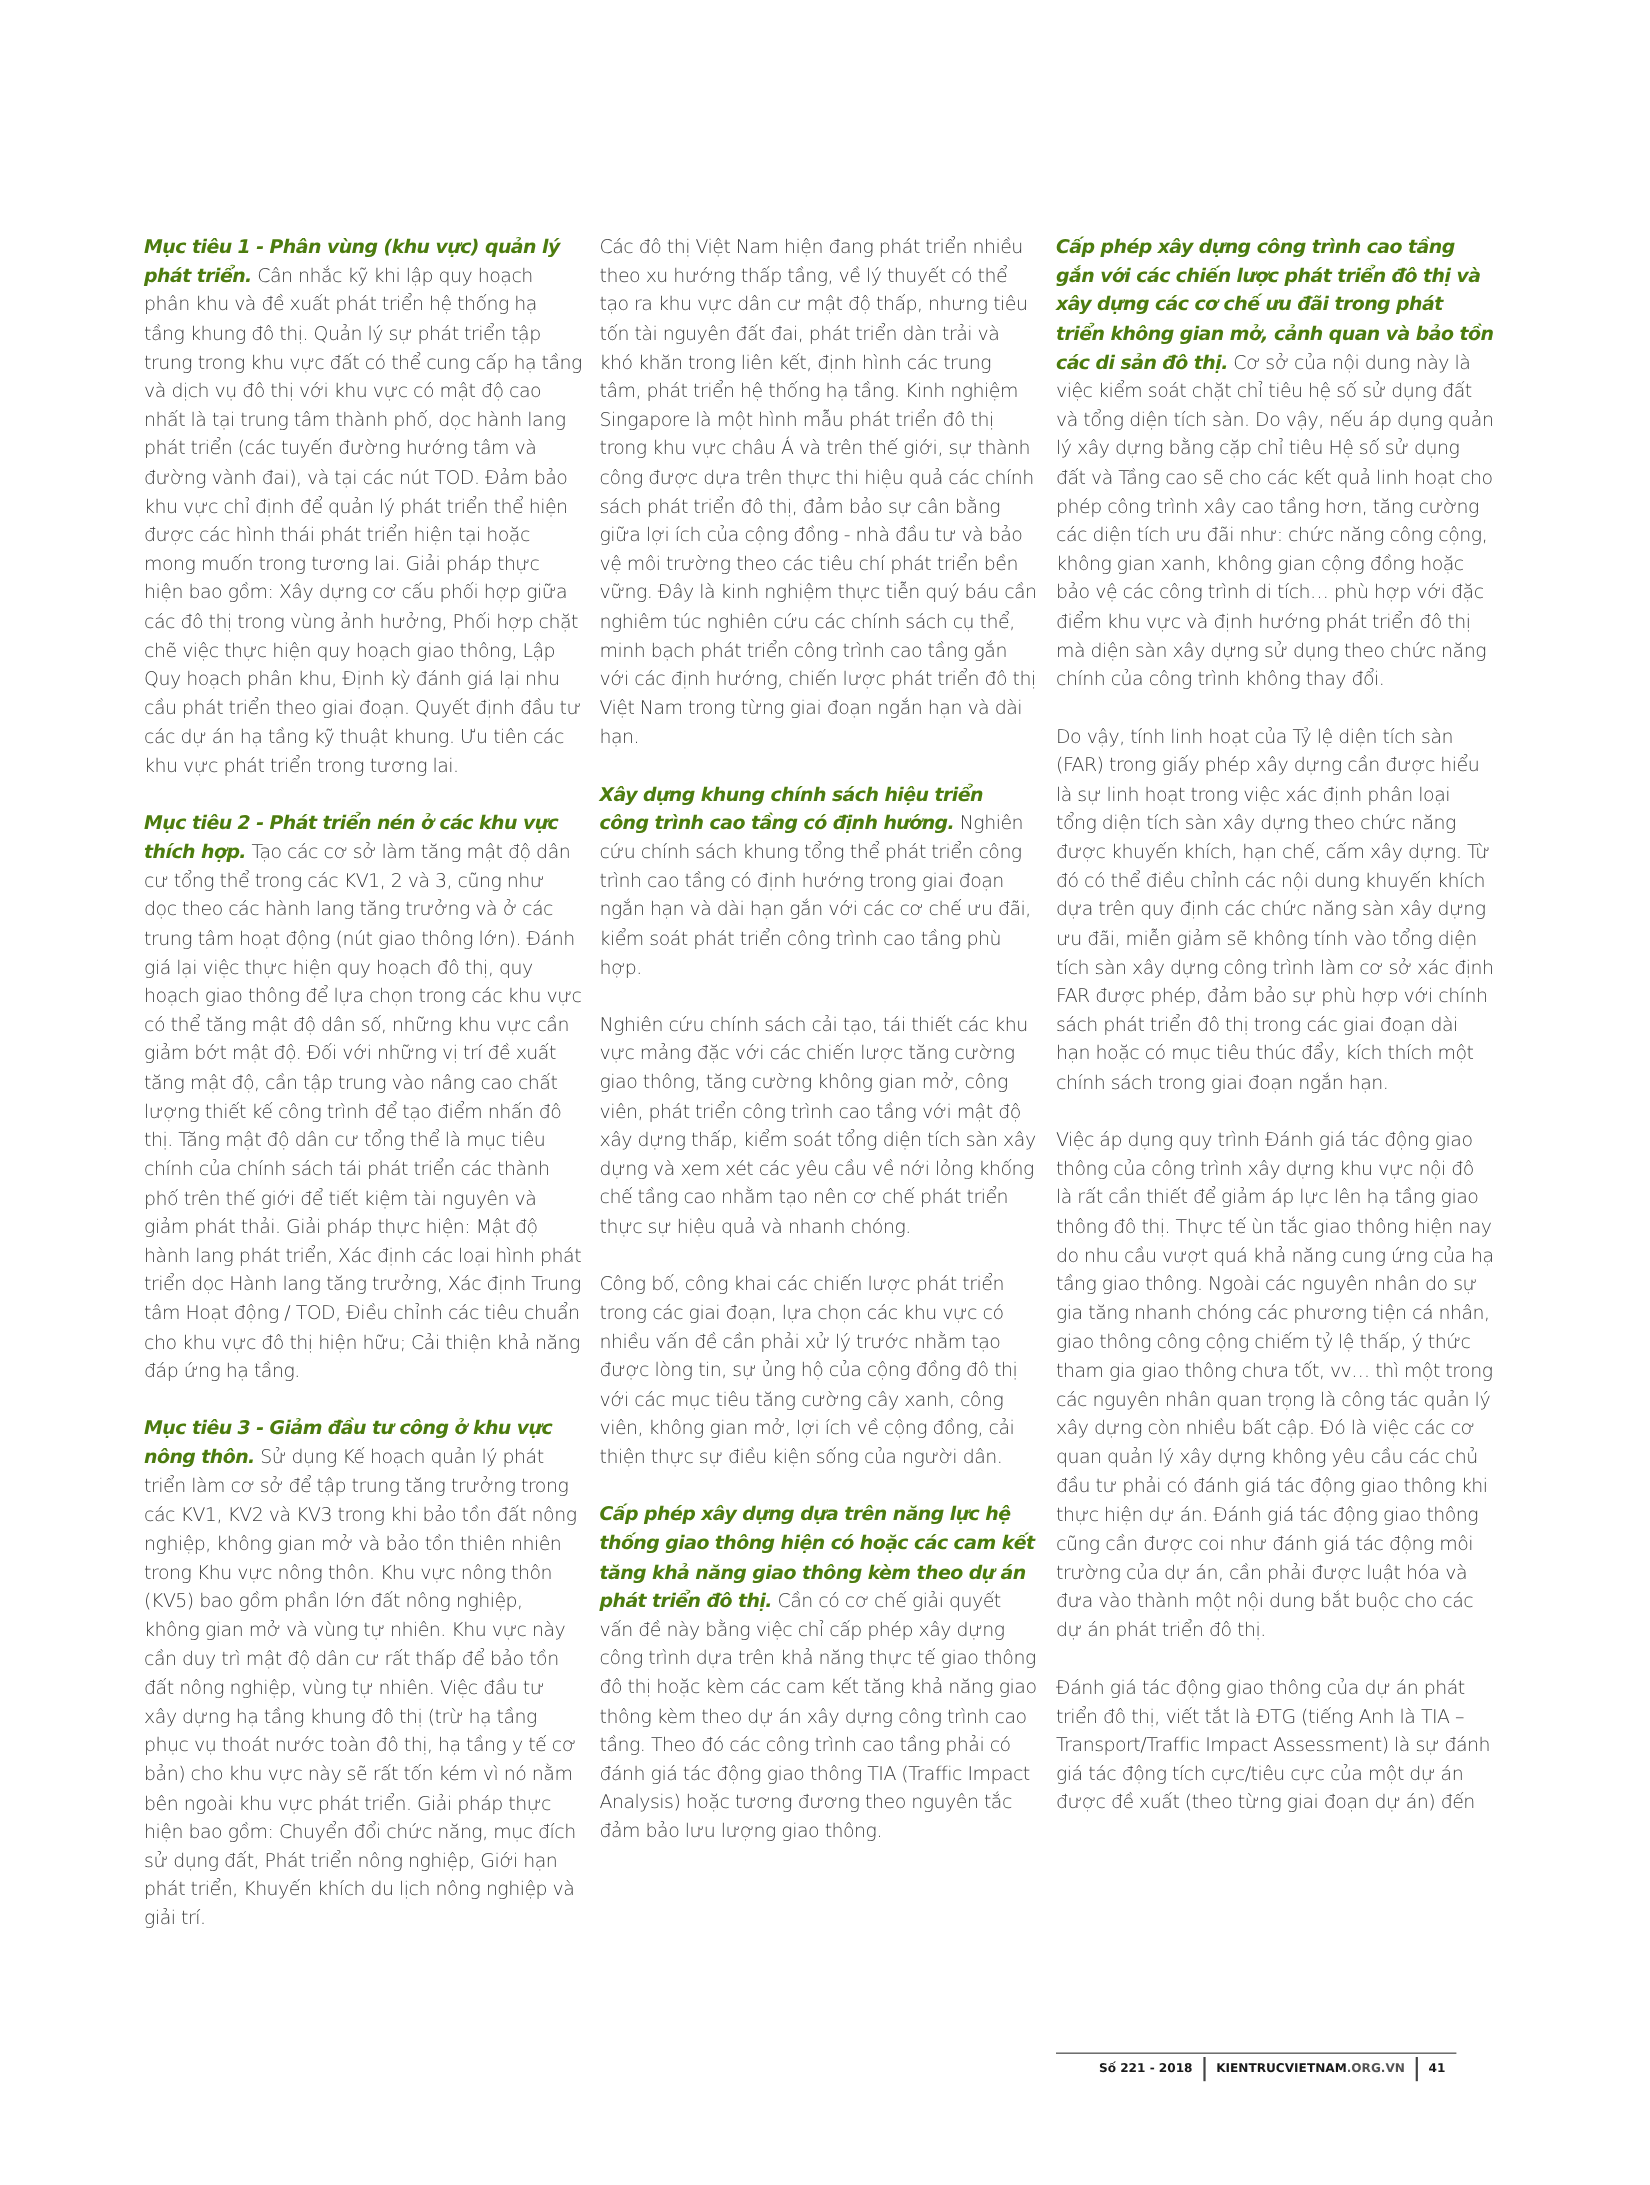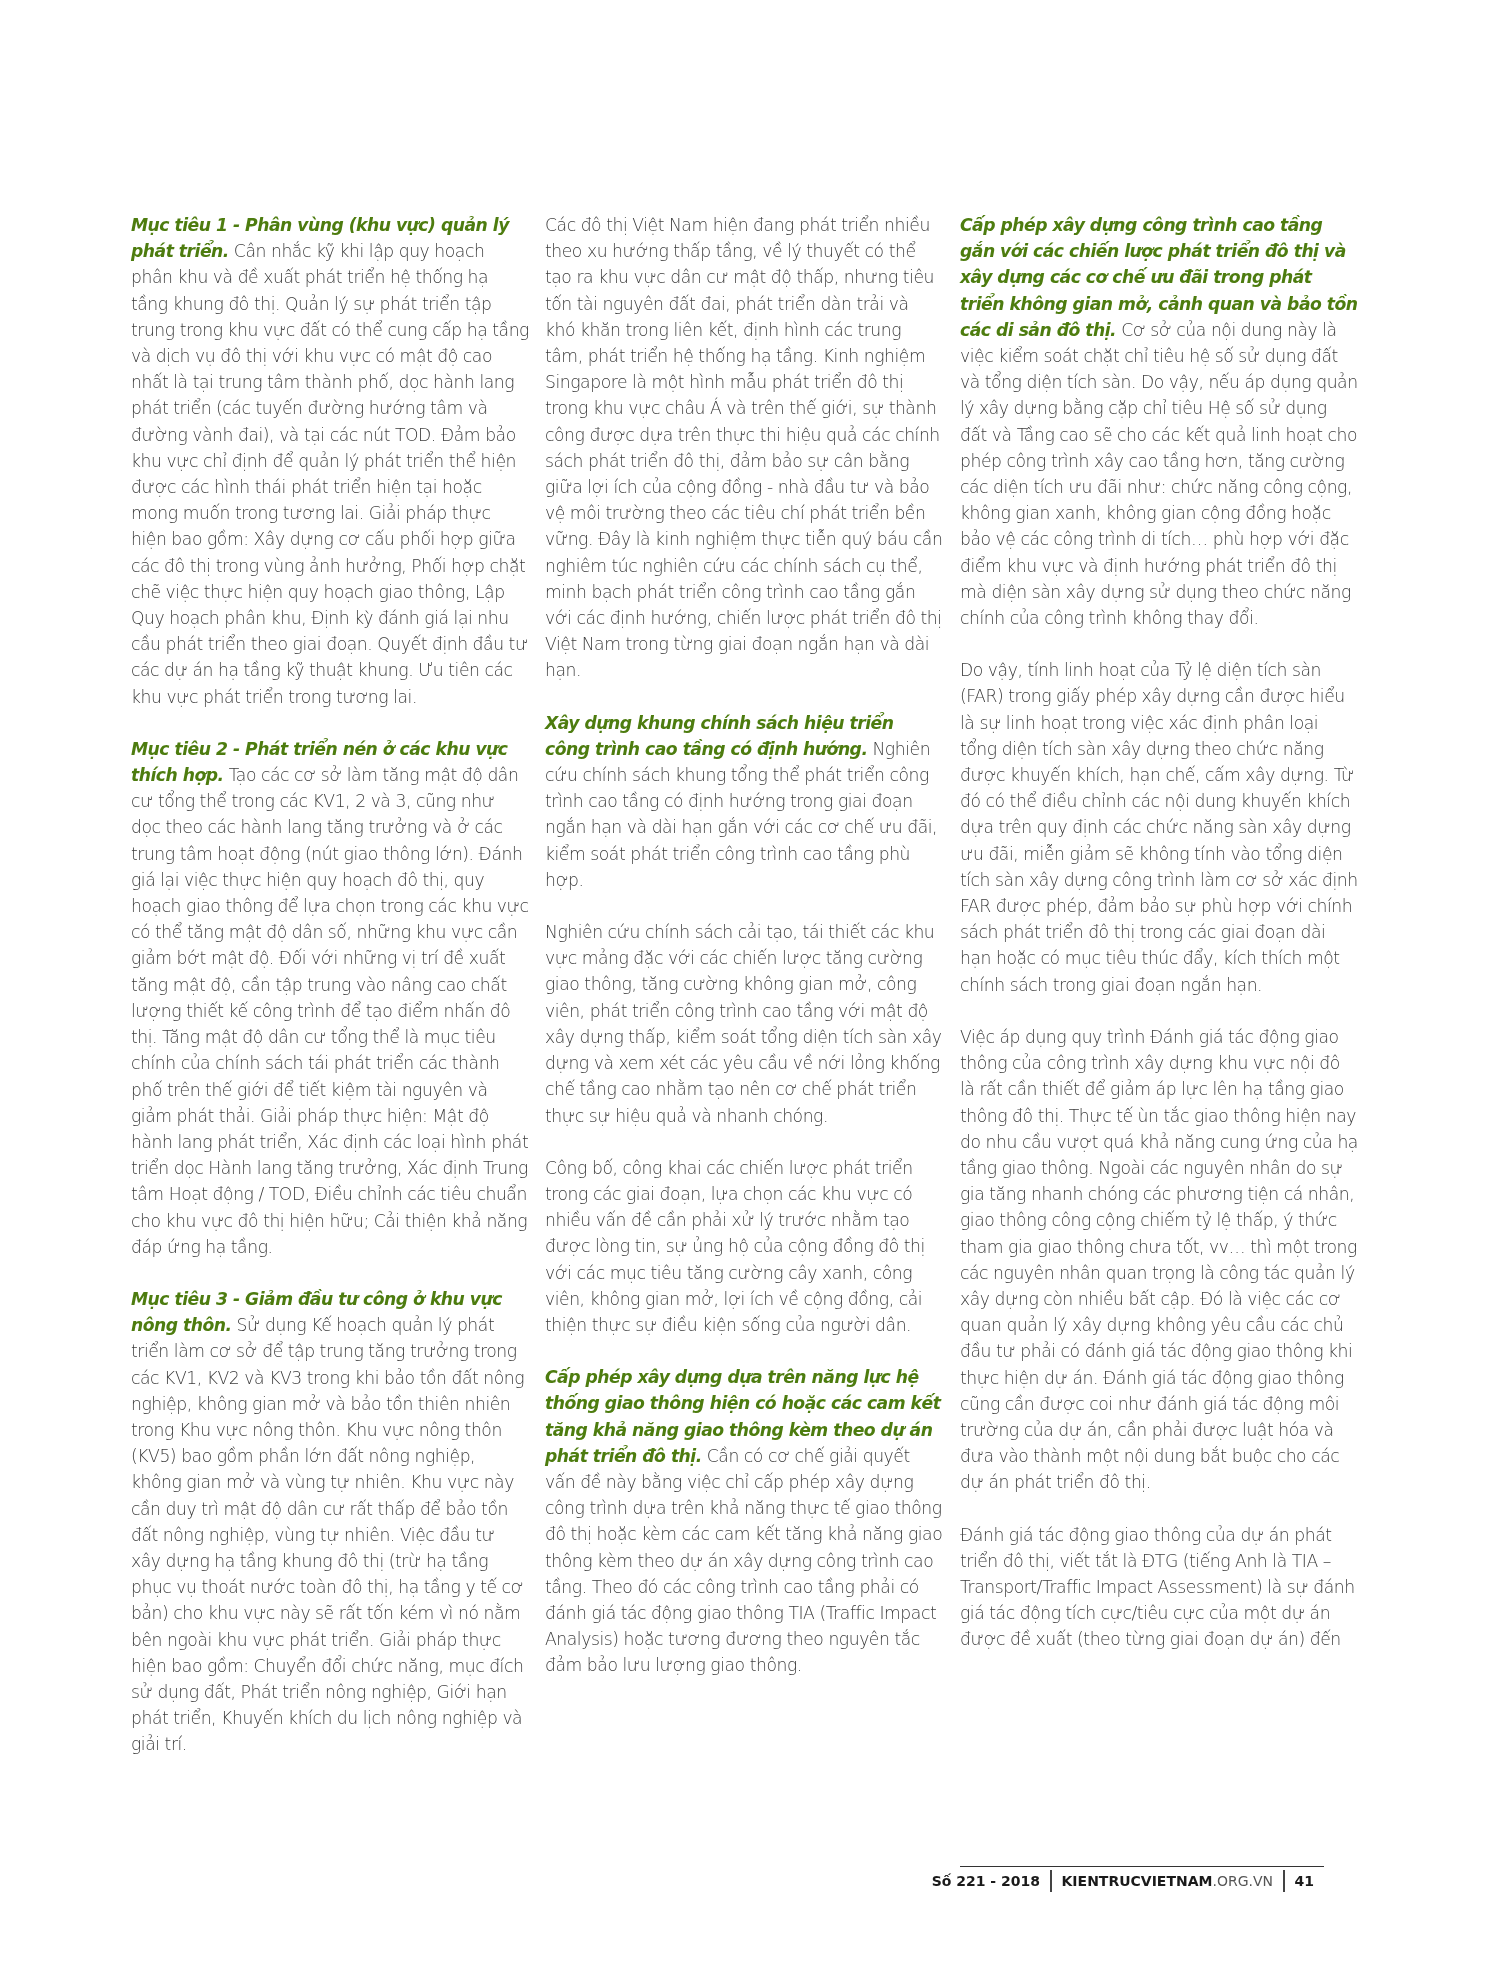--- a/index.html
+++ b/index.html
@@ -11,24 +11,24 @@
   .col-3 { left: 960px; }
   p { margin: 0 0 26px 0; font-size: 17.2px; line-height: 26.2px; letter-spacing: -0.45px;
       font-weight: 300; color: #3c3c3c; }
   .lead { font-style: italic; font-weight: 700; color: #4d7c0f; letter-spacing: -0.5px; }
   h2 { margin: 0 0 28px 0; font-size: 18.6px; line-height: 26px; font-weight: 700;
        color: #1c1c1c; letter-spacing: -0.3px; text-transform: uppercase; }
   h2.big { font-size: 23px; line-height: 28px; margin-top: 8px; margin-bottom: 24px; letter-spacing: -0.4px; }
   .footer { position: absolute; top: 1866px; left: 0; width: 1500px; height: 26px; }
   .footer-rule { position: absolute; left: 960px; right: 176px; top: 0; border-top: 1.5px solid #333; }
   .footer-row { position: absolute; top: 4px; right: 176px; display: flex; align-items: center; height: 22px;
-                font-size: 14px; font-weight: 700; color: #1a1a1a; }
+                font-size: 11px; font-weight: 700; color: #1a1a1a; }
   .footer-row .seg { padding: 0 10px; height: 22px; line-height: 22px; }
   .footer-row .sep { width: 1.5px; height: 22px; background: #444; }
-  .footer-row .site-light { font-weight: 400; color: #555; }
+  .footer-row .site-light { font-weight: 700; color: #555; }
 </style>
 </head>
 <body>
 
 <div class="col col-1">
   <p><span class="lead">Mục tiêu 1 - Phân vùng (khu vực) quản lý phát triển.</span><span> Cân nhắc kỹ khi lập quy hoạch phân khu và đề xuất phát triển hệ thống hạ tầng khung đô thị. Quản lý sự phát triển tập trung trong khu vực đất có thể cung cấp hạ tầng và dịch vụ đô thị với khu vực có mật độ cao nhất là tại trung tâm thành phố, dọc hành lang phát triển (các tuyến đường hướng tâm và đường vành đai), và tại các nút TOD. Đảm bảo khu vực chỉ định để quản lý phát triển thể hiện được các hình thái phát triển hiện tại hoặc mong muốn trong tương lai. Giải pháp thực hiện bao gồm: Xây dựng cơ cấu phối hợp giữa các đô thị trong vùng ảnh hưởng, Phối hợp chặt chẽ việc thực hiện quy hoạch giao thông, Lập Quy hoạch phân khu, Định kỳ đánh giá lại nhu cầu phát triển theo giai đoạn.  Quyết định đầu tư các dự án hạ tầng kỹ thuật khung. Ưu tiên các khu vực phát triển trong tương lai.</span></p>
   <p><span class="lead">Mục tiêu 2 - Phát triển nén ở các khu vực thích hợp.</span><span> Tạo các cơ sở làm tăng mật độ dân cư tổng thể trong các KV1, 2 và 3, cũng như dọc theo các hành lang tăng trưởng và ở các trung tâm hoạt động (nút giao thông lớn). Đánh giá lại việc thực hiện quy hoạch đô thị, quy hoạch giao thông để lựa chọn trong các khu vực có thể tăng mật độ dân số, những khu vực cần giảm bớt mật độ. Đối với những vị trí đề xuất tăng mật độ, cần tập trung vào nâng cao chất lượng thiết kế công trình để tạo điểm nhấn đô thị. Tăng mật độ dân cư tổng thể là mục tiêu chính của chính sách tái phát triển các thành phố trên thế giới để tiết kiệm tài nguyên và giảm phát thải. Giải pháp thực hiện: Mật độ hành lang phát triển, Xác định các loại hình phát triển dọc Hành lang tăng trưởng,  Xác định Trung tâm Hoạt động / TOD,  Điều chỉnh các tiêu chuẩn cho khu vực đô thị hiện hữu;  Cải thiện khả năng đáp ứng hạ tầng.</span></p>
   <p><span class="lead">Mục tiêu 3 - Giảm đầu tư công ở khu vực nông thôn.</span><span>  Sử dụng Kế hoạch quản lý phát triển làm cơ sở để tập trung tăng trưởng trong các KV1, KV2 và KV3 trong khi bảo tồn đất nông nghiệp, không gian mở và bảo tồn thiên nhiên trong Khu vực nông thôn. Khu vực nông thôn (KV5) bao gồm phần lớn đất nông nghiệp, không gian mở và vùng tự nhiên. Khu vực này cần duy trì mật độ dân cư rất thấp để bảo tồn đất nông nghiệp, vùng tự nhiên. Việc đầu tư xây dựng hạ tầng khung đô thị (trừ hạ tầng phục vụ thoát nước toàn đô thị, hạ tầng y tế cơ bản) cho khu vực này sẽ rất tốn kém vì nó nằm bên ngoài khu vực phát triển. Giải pháp thực hiện bao gồm: Chuyển đổi chức năng, mục đích sử dụng đất, Phát triển nông nghiệp, Giới hạn phát triển, Khuyến khích du lịch nông nghiệp và giải trí.</span></p>
 </div>
 

